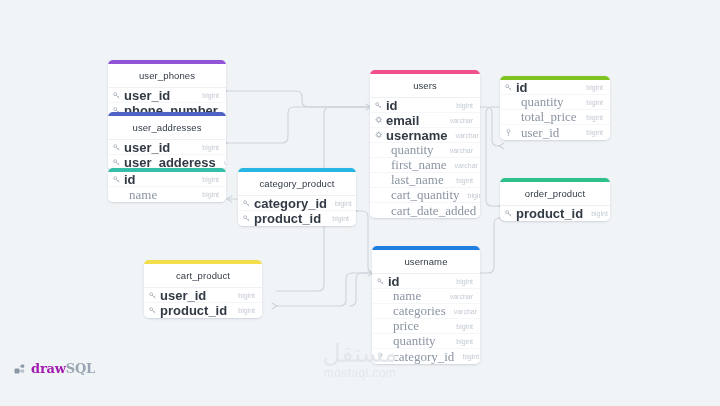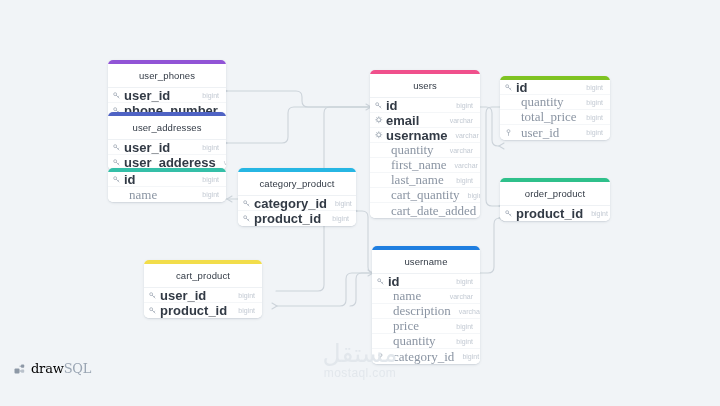--- a/index.html
+++ b/index.html
@@ -107,22 +107,22 @@
   #brand .logo-mark {
     width: 13px; height: 13px;
     position: relative;
   }
   #brand .brand-text {
     font-family: "DejaVu Serif", serif;
     font-size: 13px;
     color: #5b6676;
     letter-spacing: -0.2px;
   }
-  #brand .brand-text b { font-weight: normal; color: #000000; }
-  #brand .brand-text span { font-weight: normal; color: #9aa5b3; }
+  #brand .brand-text b { font-weight: bold; color: #a21caf; }
+  #brand .brand-text span { font-weight: bold; color: #9aa5b3; }
 
   
   #watermark {
     position: absolute;
     left: 0; right: 0;
     bottom: 10px;
     text-align: center;
     z-index: 3;
     user-select: none;
   }
@@ -419,21 +419,21 @@
           <span class="col-name key-col">id</span>
           <span class="col-type">bigint</span>
         </div>
         <div class="col-row">
           <span class="col-icon"></span>
           <span class="col-name plain-col">name</span>
           <span class="col-type">varchar</span>
         </div>
         <div class="col-row">
           <span class="col-icon"></span>
-          <span class="col-name plain-col">description</span>
+          <span class="col-name plain-col">categories</span>
           <span class="col-type">varchar</span>
         </div>
         <div class="col-row">
           <span class="col-icon"></span>
           <span class="col-name plain-col">price</span>
           <span class="col-type">bigint</span>
         </div>
         <div class="col-row">
           <span class="col-icon"></span>
           <span class="col-name plain-col">quantity</span>

